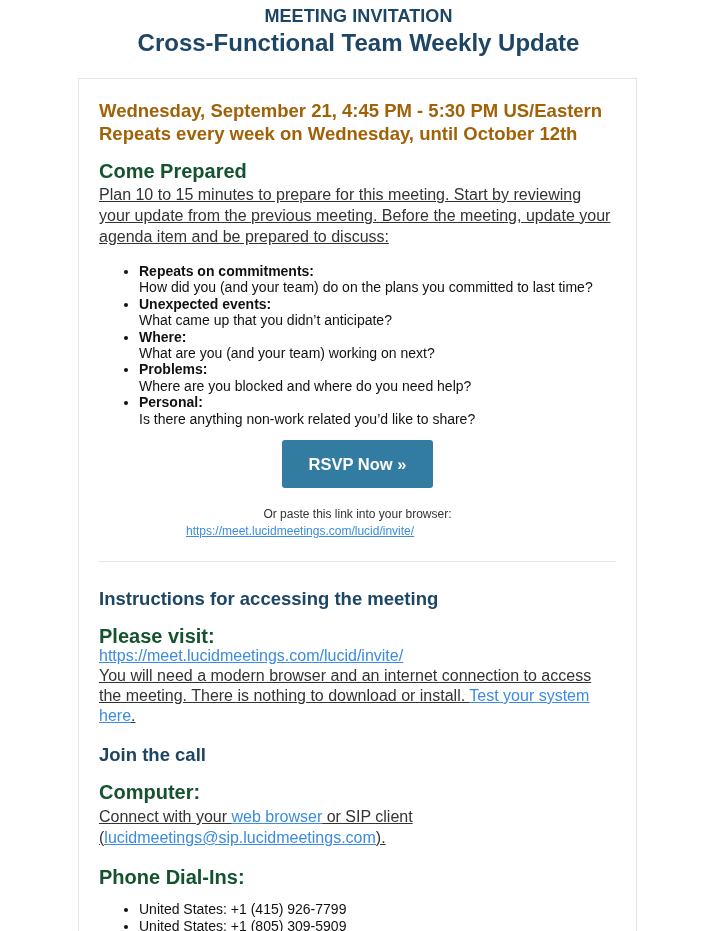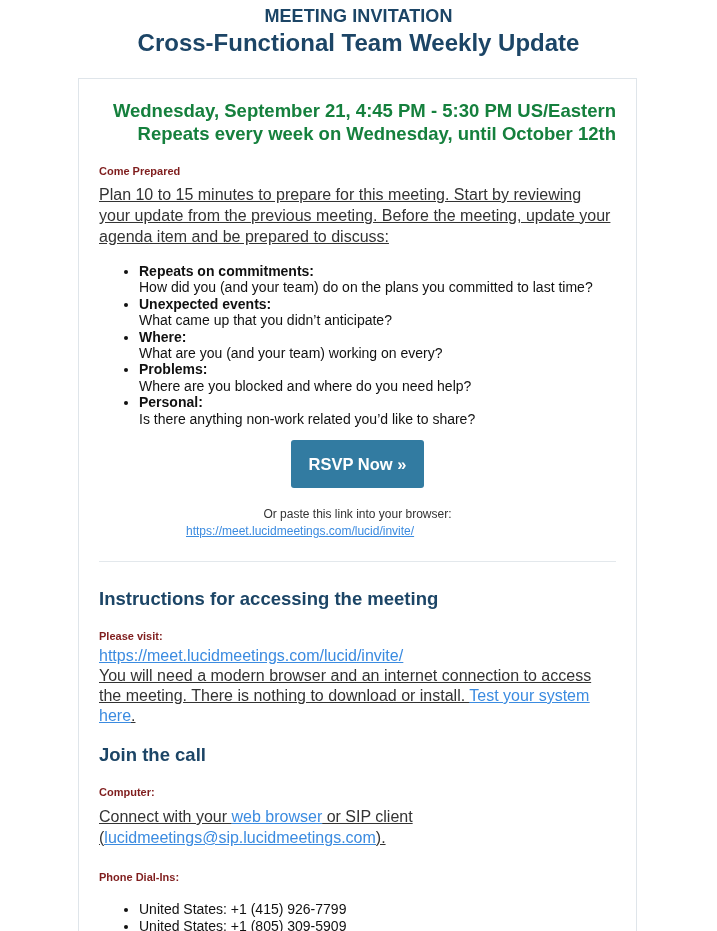--- a/index.html
+++ b/index.html
@@ -2,28 +2,28 @@
 <html><head>
   <meta charset="utf-8">
   <style>
     html, body { margin: 0; padding: 0; background: #ffffff; }
     body { width: 717px; height: 931px; overflow: hidden; font-family: "Liberation Sans", sans-serif; color: #333333; }
     .header { text-align: center; padding-top: 5px; }
     .kicker { font-size: 18px; font-weight: bold; color: #1c4566; line-height: 22px; letter-spacing: 0.1px; }
     .title { font-size: 24px; font-weight: bold; color: #1c4566; line-height: 30px; margin-top: 1px; }
     .card { position: absolute; left: 78px; top: 78px; width: 559px; height: 880px; border: 1px solid #dfe5ea; box-sizing: border-box; border-bottom: none; }
     .inner { padding: 0 20px; }
-    .datetime { text-align: right; font-size: 18.5px; font-weight: bold; color: #15803d; line-height: 23px; margin-top: 20px; }
-    h3 { font-size: 11px; font-weight: bold; color: #7f1d1d; margin: 0; line-height: 20px; }
+    .datetime { text-align: left; font-size: 18.5px; font-weight: bold; color: #a16207; line-height: 23px; margin-top: 20px; }
+    h3 { font-size: 20px; font-weight: bold; color: #14532d; margin: 0; line-height: 20px; }
     h2 { font-size: 18.5px; font-weight: bold; color: #1c4566; margin: 0; line-height: 22px; }
     .p { font-size: 16px; line-height: 21px; color: #333; text-decoration: underline; }
     ul.agenda { margin: 16px 0 0 0; padding-left: 40px; font-size: 14px; line-height: 16.4px; color: #111; }
     ul.agenda li b { font-weight: bold; }
     .rsvp-wrap { text-align: center; margin-top: 13px; }
-    .rsvp { display: inline-block; width: 133px; height: 48px; line-height: 48px; background: #327ba1; color: #fff; border-radius: 3px; font-weight: bold; font-size: 16.5px; text-decoration: none; }
+    .rsvp { display: inline-block; width: 151px; height: 48px; line-height: 48px; background: #327ba1; color: #fff; border-radius: 3px; font-weight: bold; font-size: 16.5px; text-decoration: none; }
     .paste { text-align: center; font-size: 12px; color: #333; margin-top: 18px; line-height: 16px; }
     .paste-link { display: block; margin-left: 87px; font-size: 12px; color: #3b8be0; text-decoration: underline; line-height: 18px; }
     a.lnk { color: #3b8be0; text-decoration: underline; }
     hr.div { border: none; border-top: 1px solid #e3e8ec; margin: 21px 0 0 0; }
     ul.phones { margin: 14px 0 0 0; padding-left: 40px; font-size: 14px; line-height: 16.5px; color: #111; }
   </style>
 </head>
 <body>
 
 <div class="header">
@@ -37,21 +37,21 @@
       <div>Wednesday, September 21, 4:45 PM - 5:30 PM US/Eastern</div>
       <div>Repeats every week on Wednesday, until October 12th</div>
     </div>
 
     <h3 style="margin-top:16px;">Come Prepared</h3>
     <div class="p" style="margin-top:3px;">Plan 10 to 15 minutes to prepare for this meeting. Start by reviewing your update from the previous meeting. Before the meeting, update your agenda item and be prepared to discuss:</div>
 
     <ul class="agenda">
       <li><b>Repeats on commitments:</b><br><span>How did you (and your team) do on the plans you committed to last time?</span></li>
       <li><b>Unexpected events:</b><br><span>What came up that you didn’t anticipate?</span></li>
-      <li><b>Where:</b><br><span>What are you (and your team) working on every?</span></li>
+      <li><b>Where:</b><br><span>What are you (and your team) working on next?</span></li>
       <li><b>Problems:</b><br><span>Where are you blocked and where do you need help?</span></li>
       <li><b>Personal:</b><br><span>Is there anything non-work related you’d like to share?</span></li>
     </ul>
 
     <div class="rsvp-wrap">
       <a class="rsvp">RSVP Now »</a>
     </div>
     <div class="paste">Or paste this link into your browser:</div>
     <a class="paste-link">https://meet.lucidmeetings.com/lucid/invite/</a>
 

